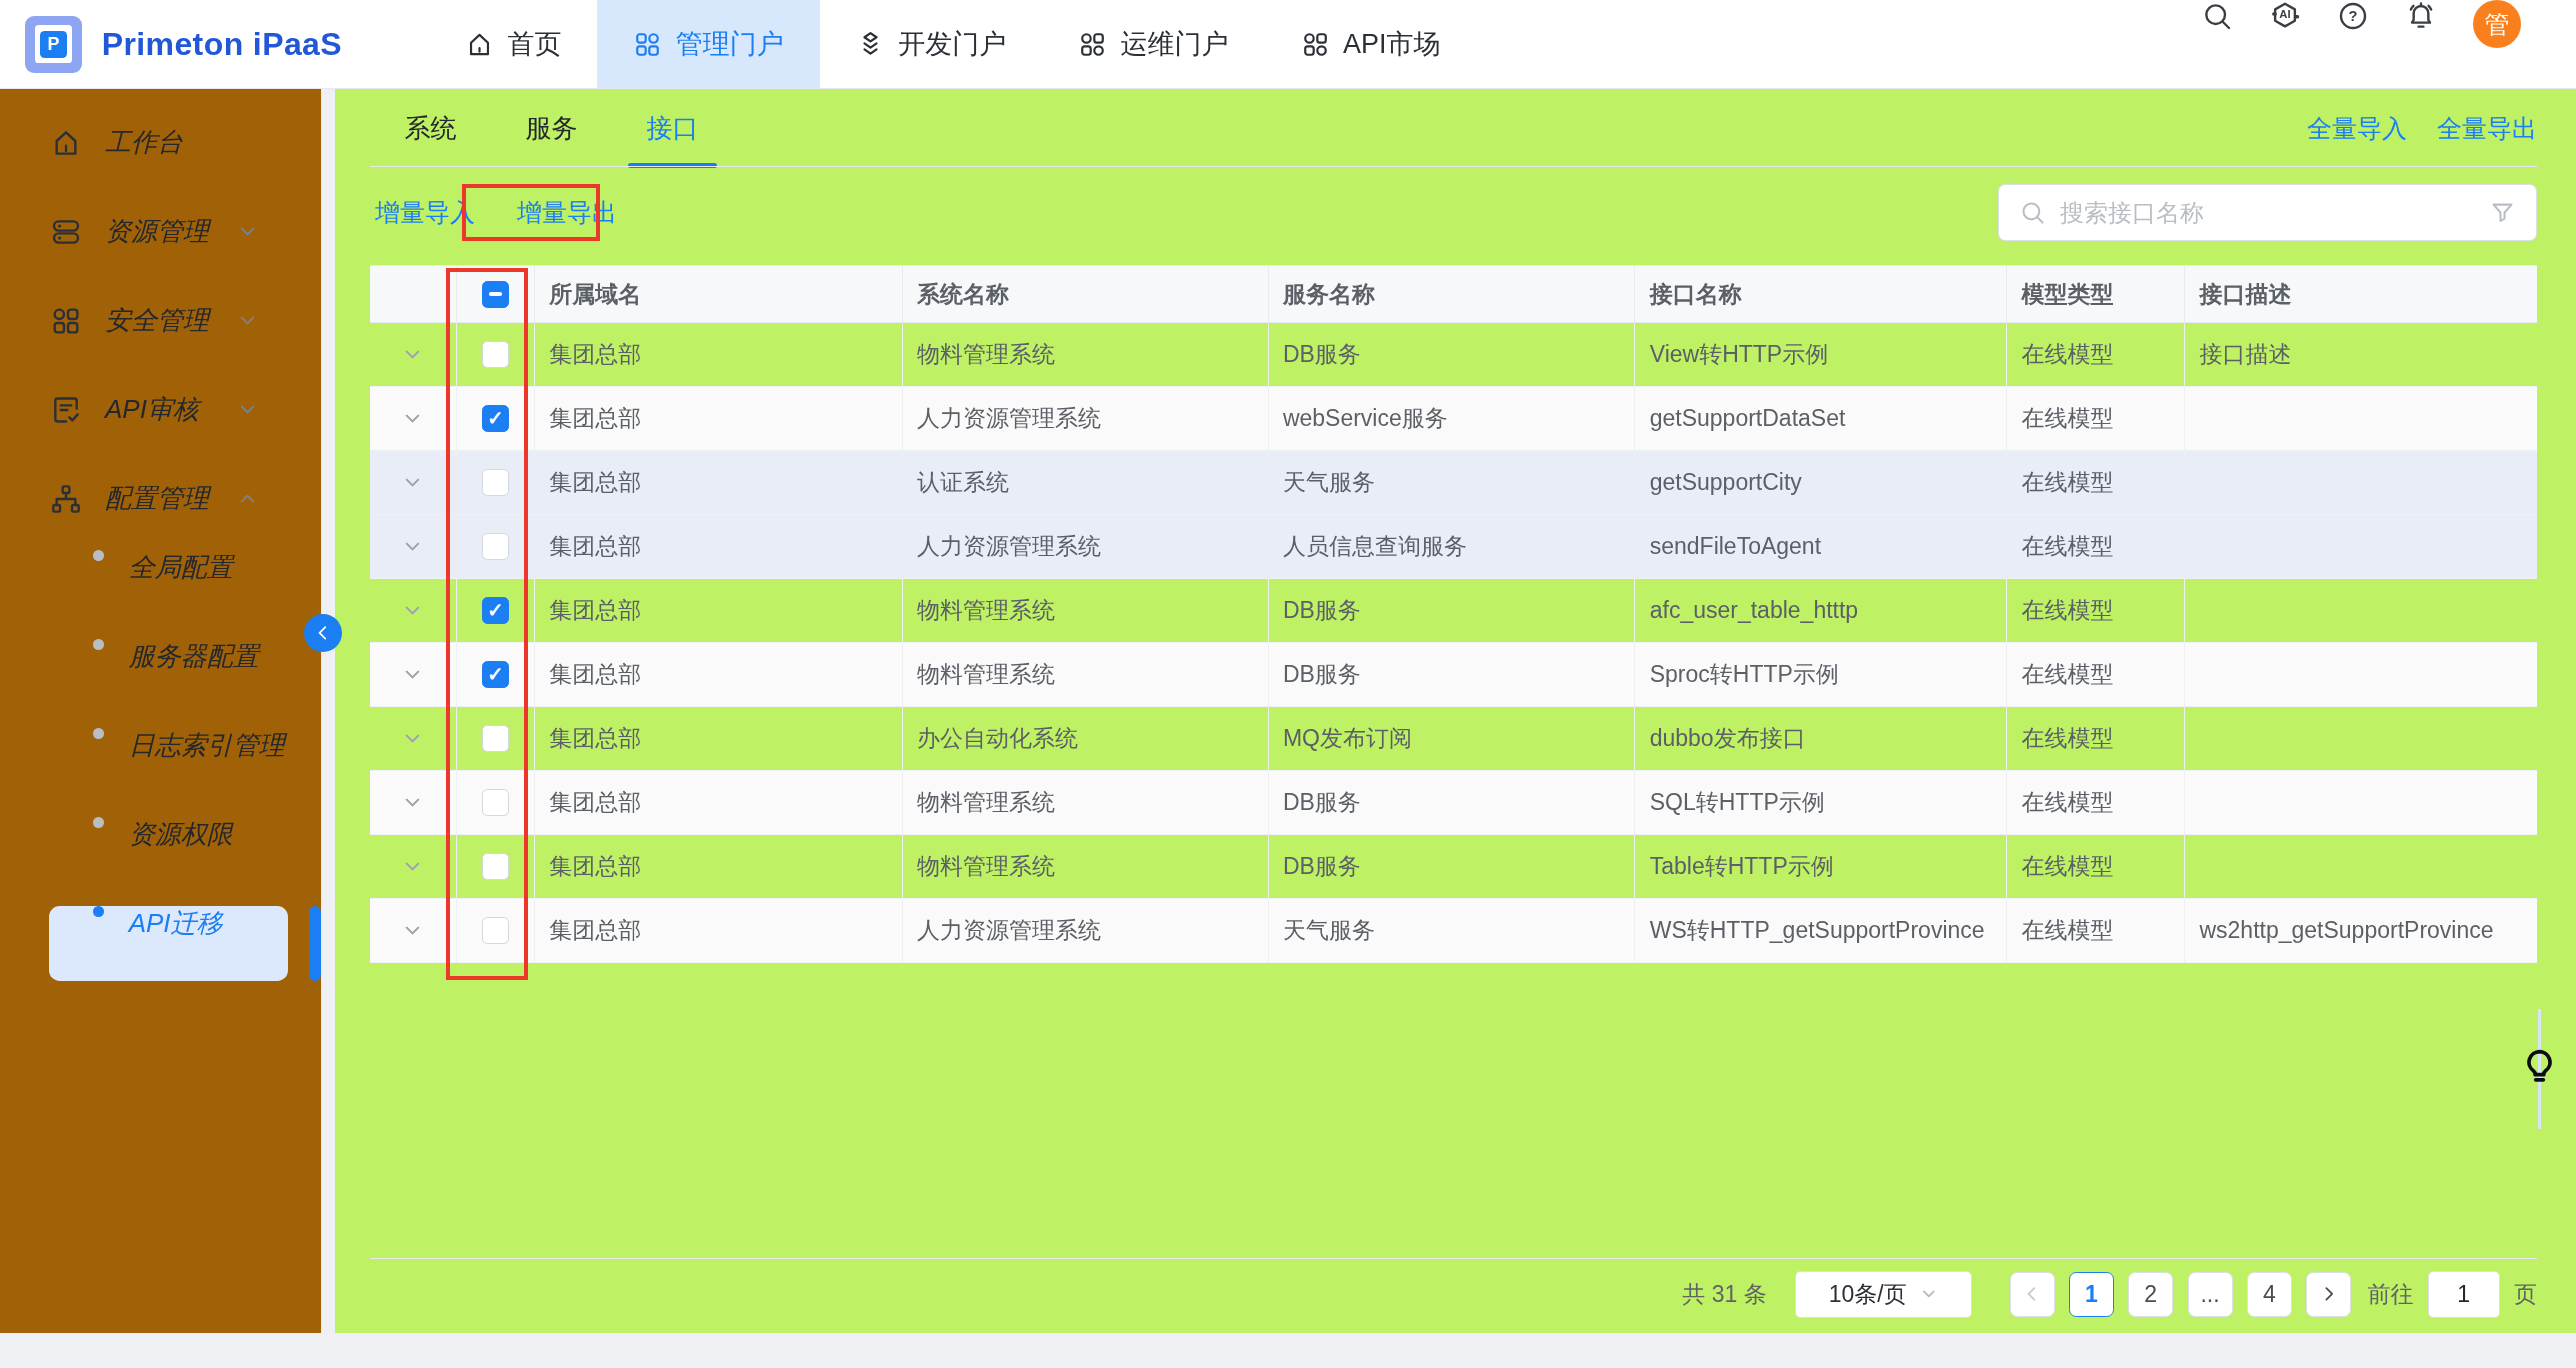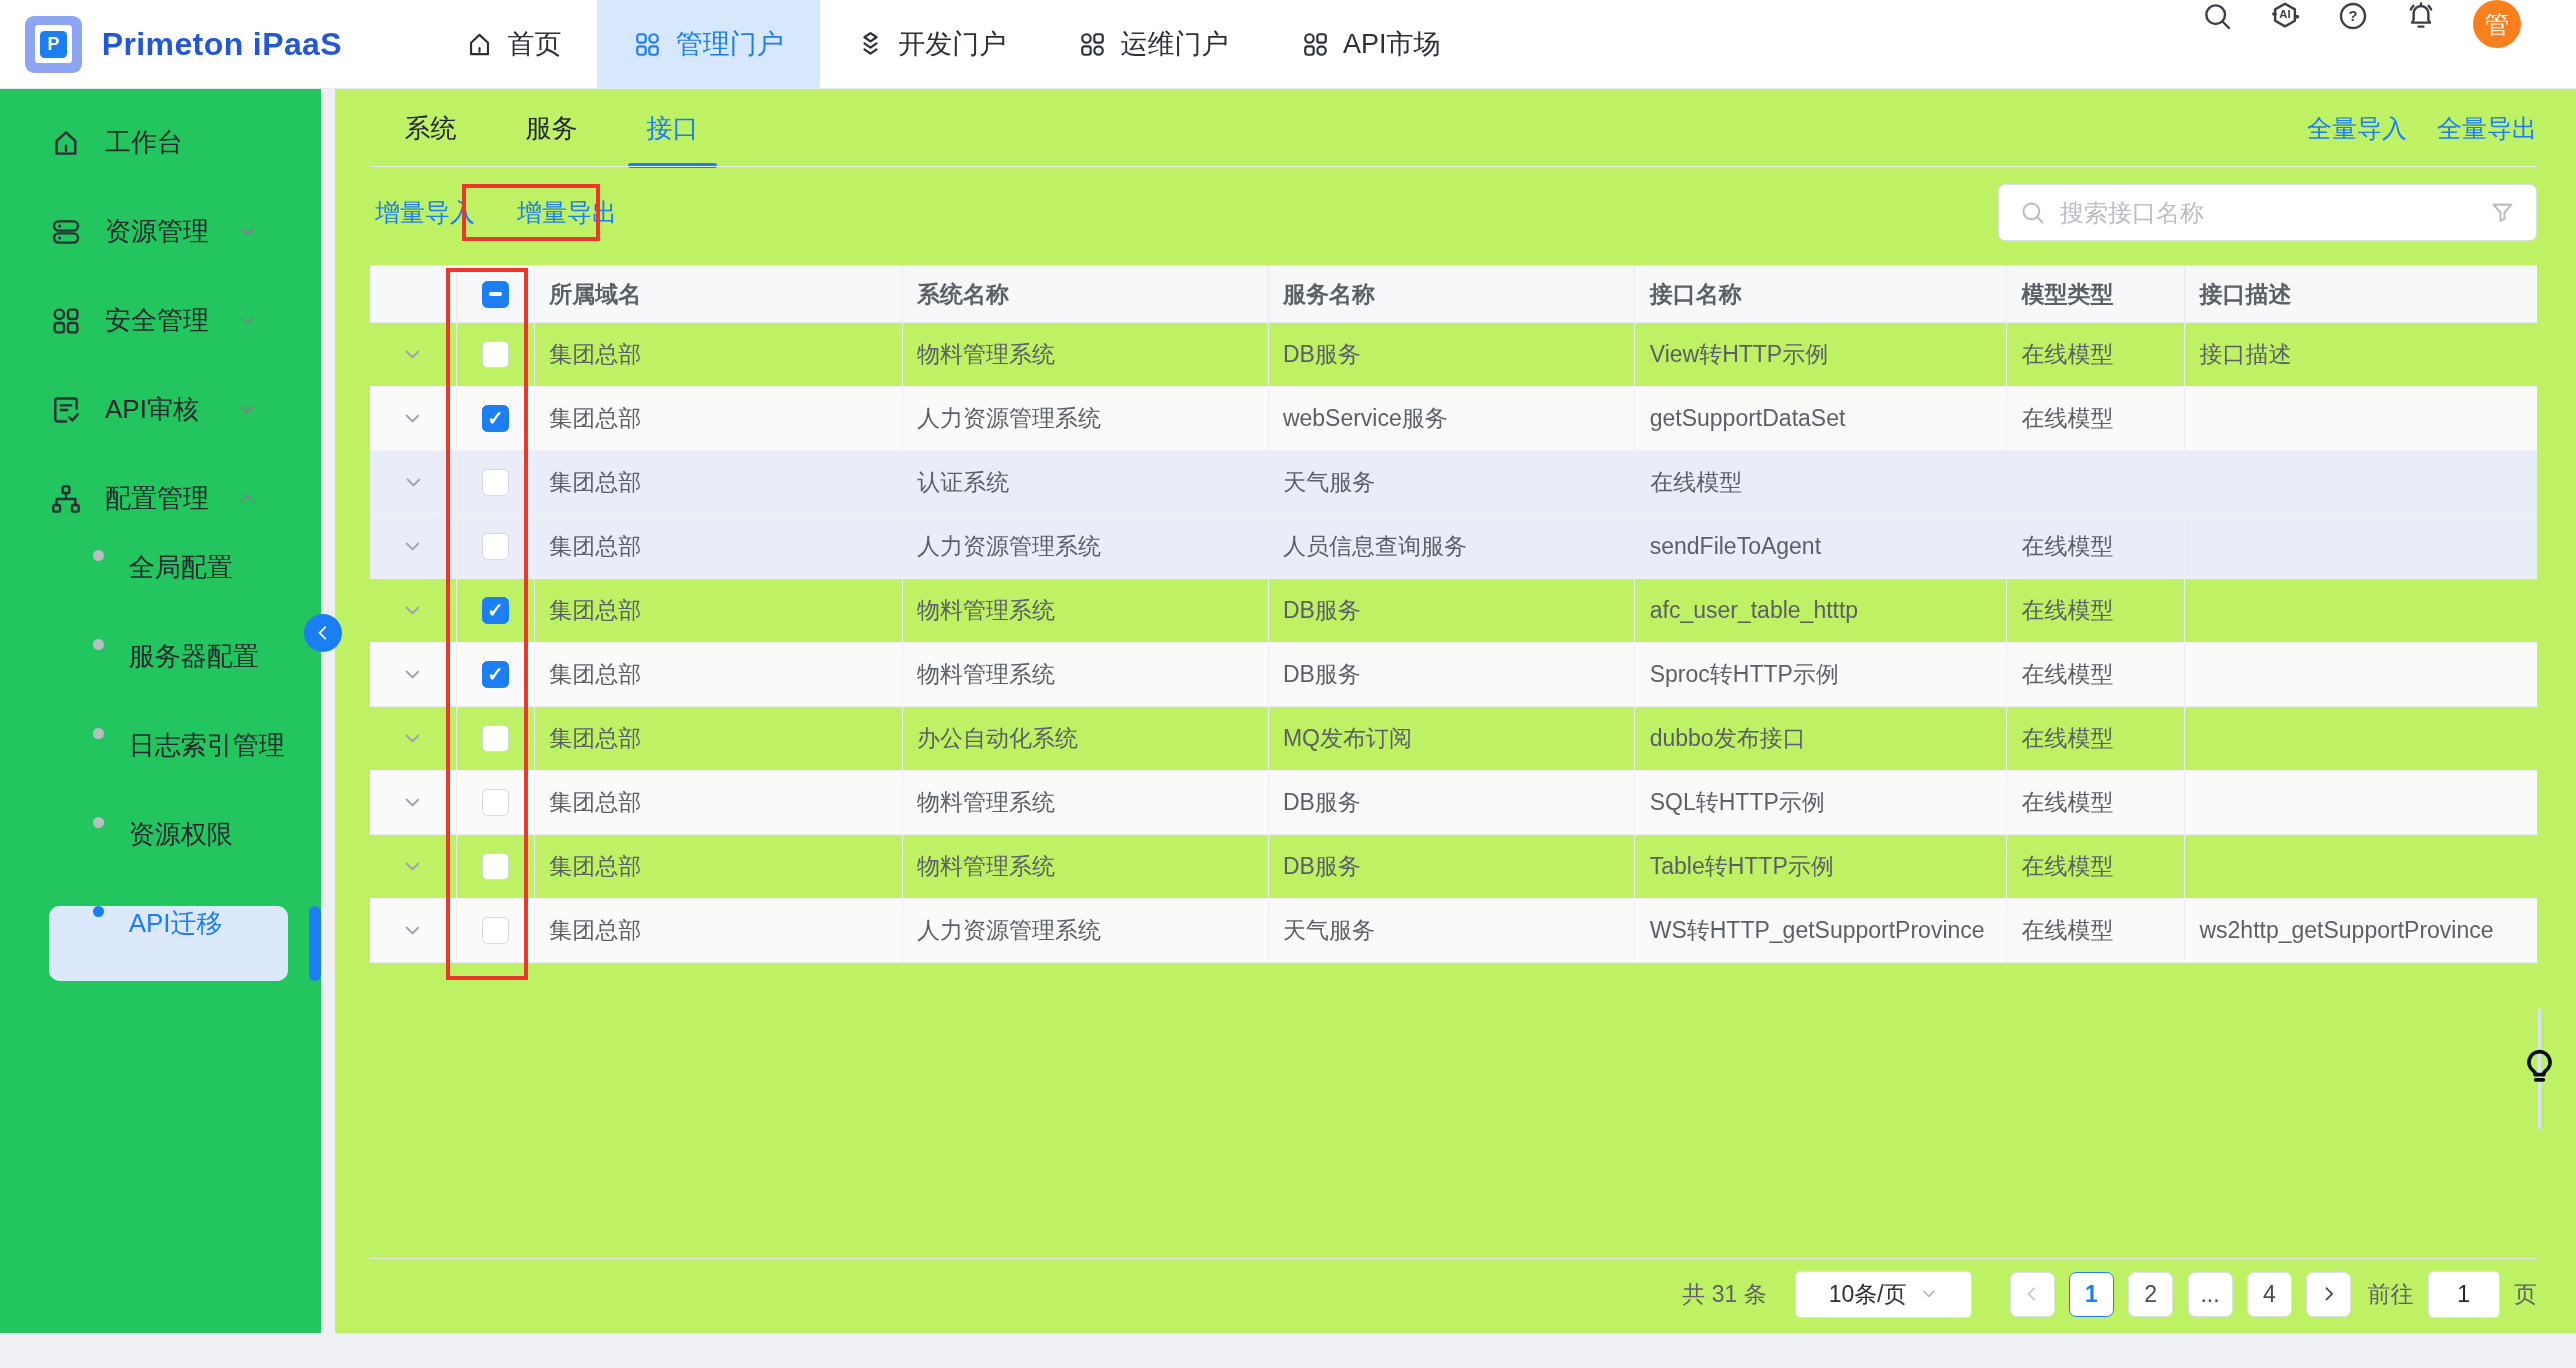--- a/index.html
+++ b/index.html
@@ -21,22 +21,22 @@
   .nav-item { display:flex; align-items:center; gap:13.4px; padding:0 36px; font-size:27px;
             color:#2b2f36; cursor:pointer; }
   .nav-item .icon { width:29px; height:29px; }
   .nav-item.active { background:#d8e8fc; color:#1b7ef2; }
   .topbar-right { margin-left:auto; display:flex; align-items:flex-start; gap:36px; padding-right:55px; }
   .topbar-right .icon { width:32px; height:32px; color:#3a3f45; cursor:pointer; }
   .avatar { width:48px; height:48px; border-radius:50%; background:#f9801d; color:#fff;
             font-size:25px; display:flex; align-items:center; justify-content:center; cursor:pointer; }
 
   
-  .sidebar { position:absolute; left:0; top:89px; width:322px; height:1244px; background:#22c55e;
-            border-right:0.9px solid #e7e9ee; padding-top:9px; z-index:4; }
+  .sidebar { position:absolute; left:0; top:89px; width:322px; height:1244px; background:#a16207;
+            border-right:0.9px solid #e7e9ee; padding-top:9px; z-index:4;font-style:italic; }
   .side-item { height:89px; display:flex; align-items:center; padding-left:50px; padding-right:39px;
             font-size:26px; color:#24272c; cursor:pointer; }
   .side-item .icon { width:32px; height:32px; margin-right:23px; color:#2b2f36; flex:0 0 auto; }
   .side-item .chev { width:23px; height:23px; margin-left:auto; color:#7d828a; }
   .sub-item { height:89px; display:flex; align-items:center; cursor:pointer; position:relative; }
   .sub-inner { margin-left:49px; width:239px; height:75px; border-radius:10.7px; display:flex;
             padding-left:44px; gap:25px; font-size:26px; color:#24272c; }
   .sub-dot { width:10.7px; height:10.7px; border-radius:50%; background:#b9bdc4; flex:0 0 auto; }
   .sub-item.active .sub-inner { background:#dce9fc; color:#1b7ef2; }
   .sub-item.active .sub-dot { background:#1b7ef2; }
@@ -422,20 +422,21 @@
                   <path d="M6 9l6 6 6-6" stroke-width="2.2"></path>
                 </svg>
               </span>
             </div>
             <div class="cell col-check">
               <div class="cbx"></div>
             </div>
             <div class="cell col-domain">集团总部</div>
             <div class="cell col-system">认证系统</div>
             <div class="cell col-service">天气服务</div>
+            <div class="cell col-api">getSupportCity</div>
             <div class="cell col-model">在线模型</div>
             <div class="cell col-desc"></div>
           </div>
           <div class="trow hl">
             <div class="cell col-expand">
               <span class="icon expand-chev">
                 <svg viewBox="0 0 24 24" fill="none" stroke="currentColor" stroke-width="1.8" stroke-linecap="round" stroke-linejoin="round">
                   <path d="M6 9l6 6 6-6" stroke-width="2.2"></path>
                 </svg>
               </span>

